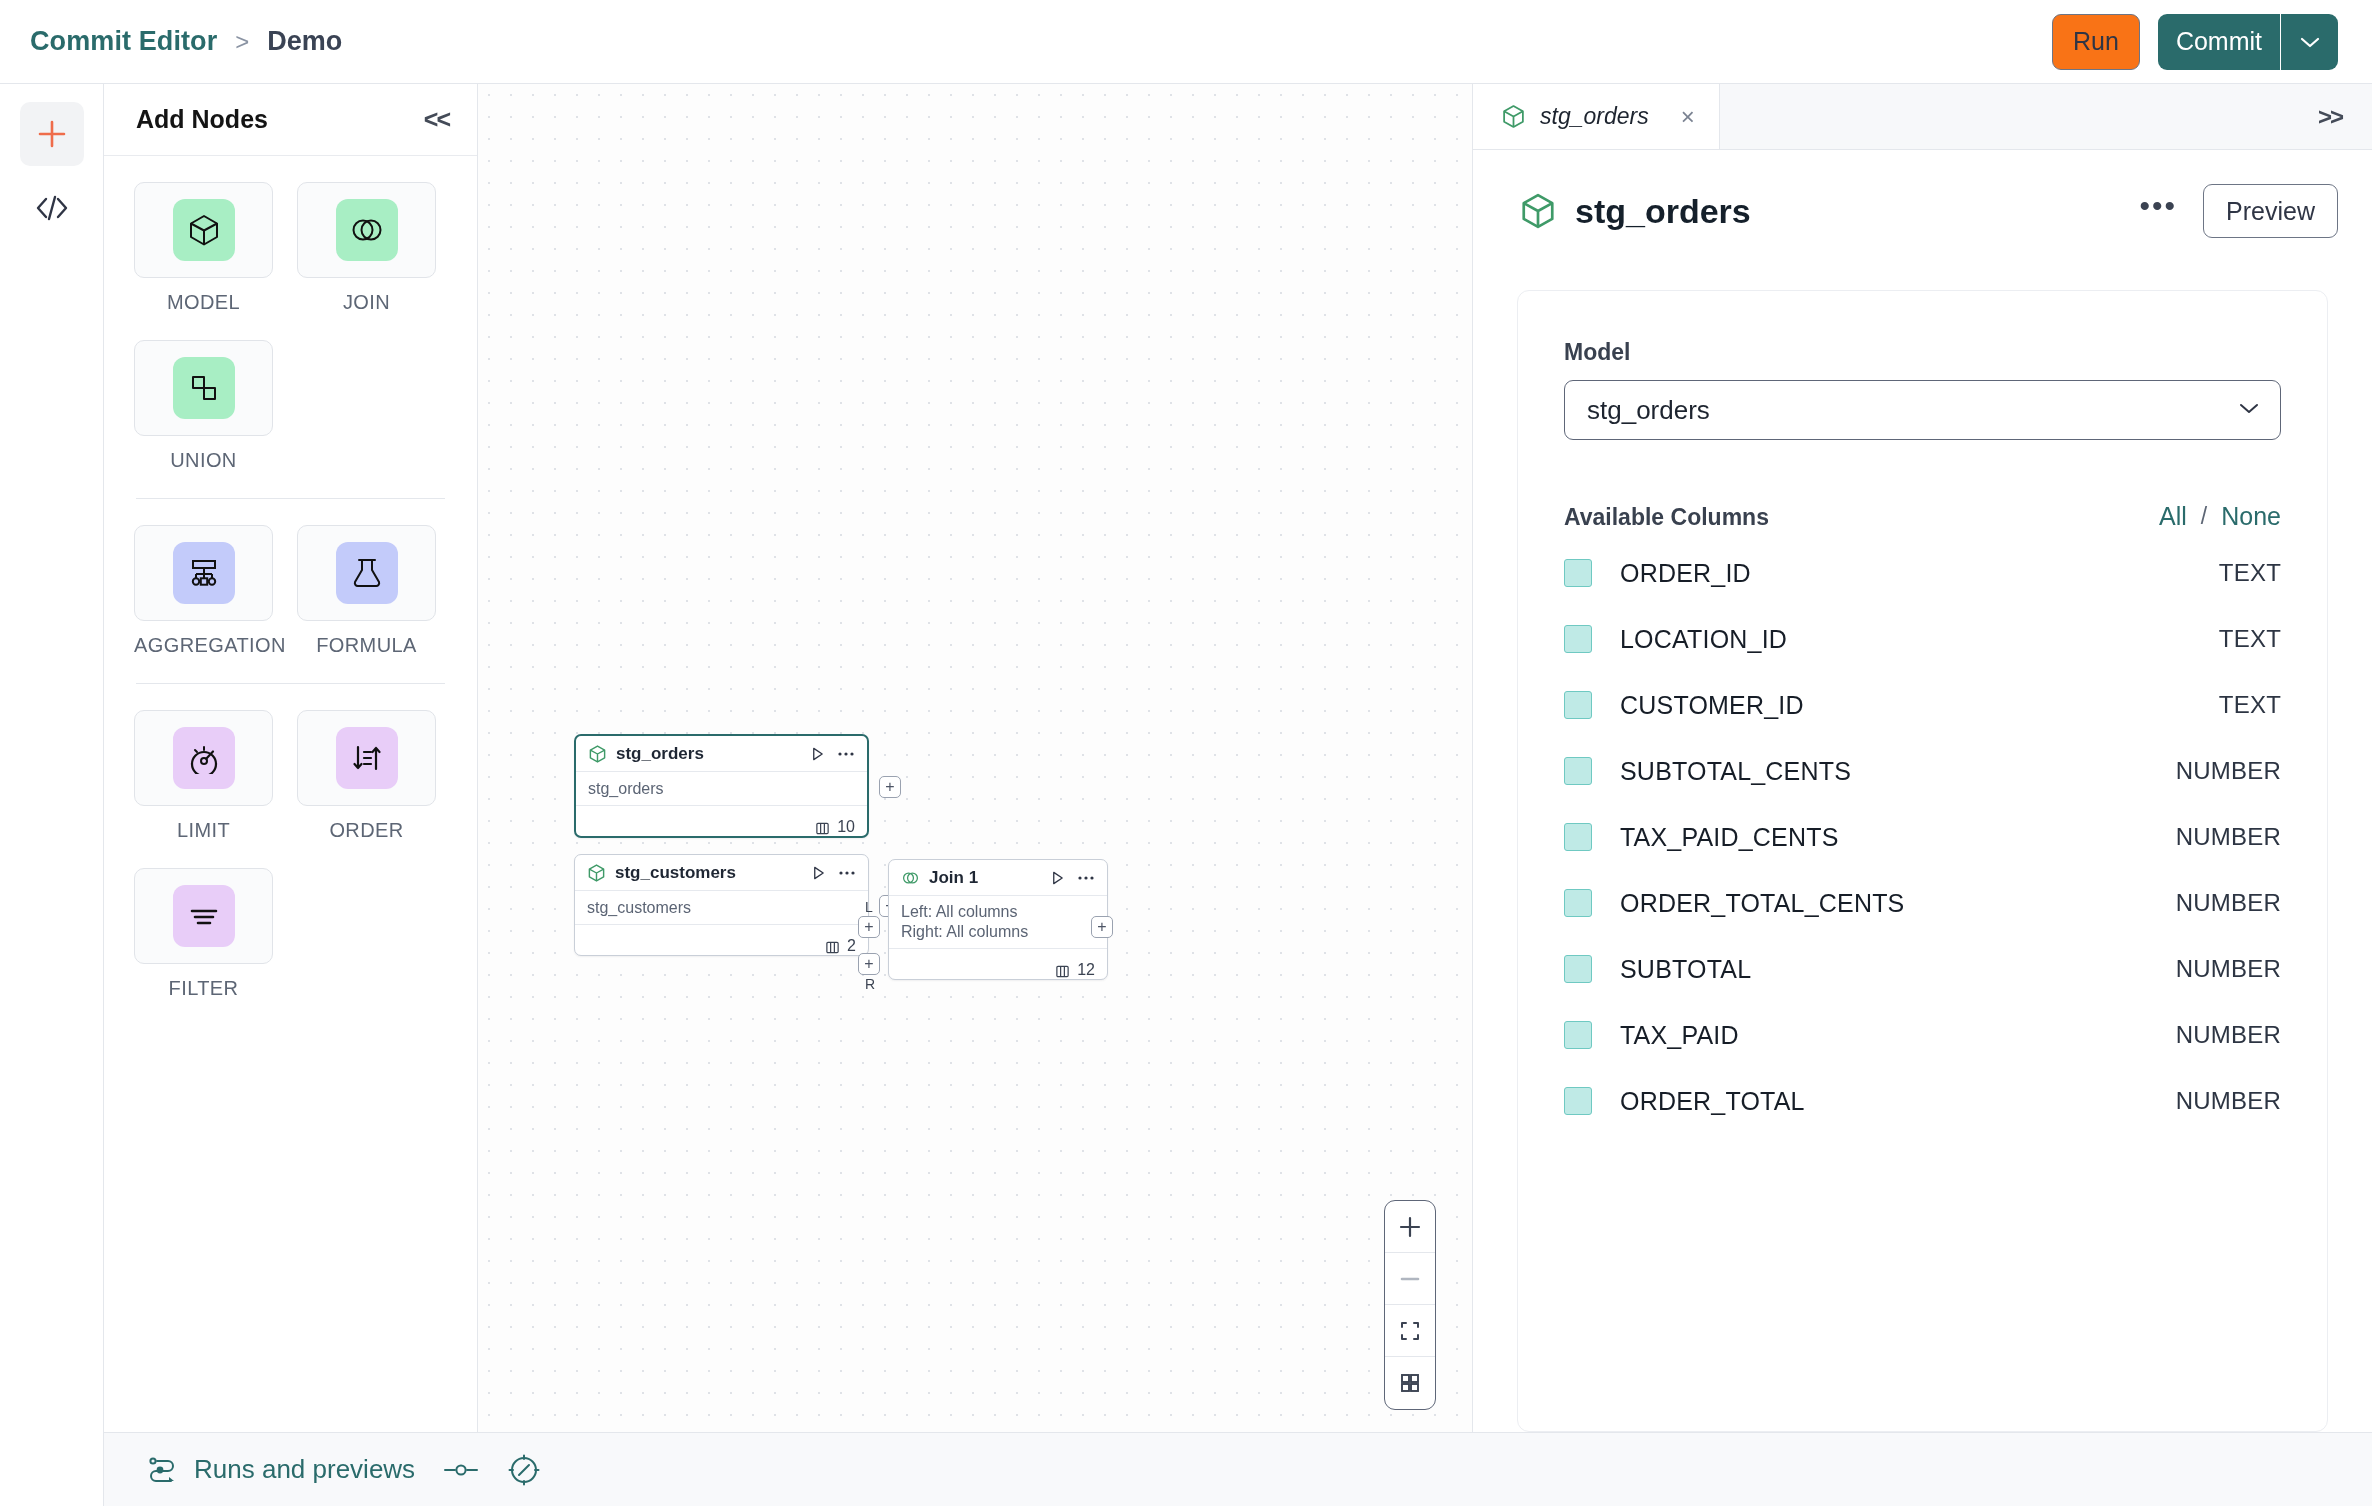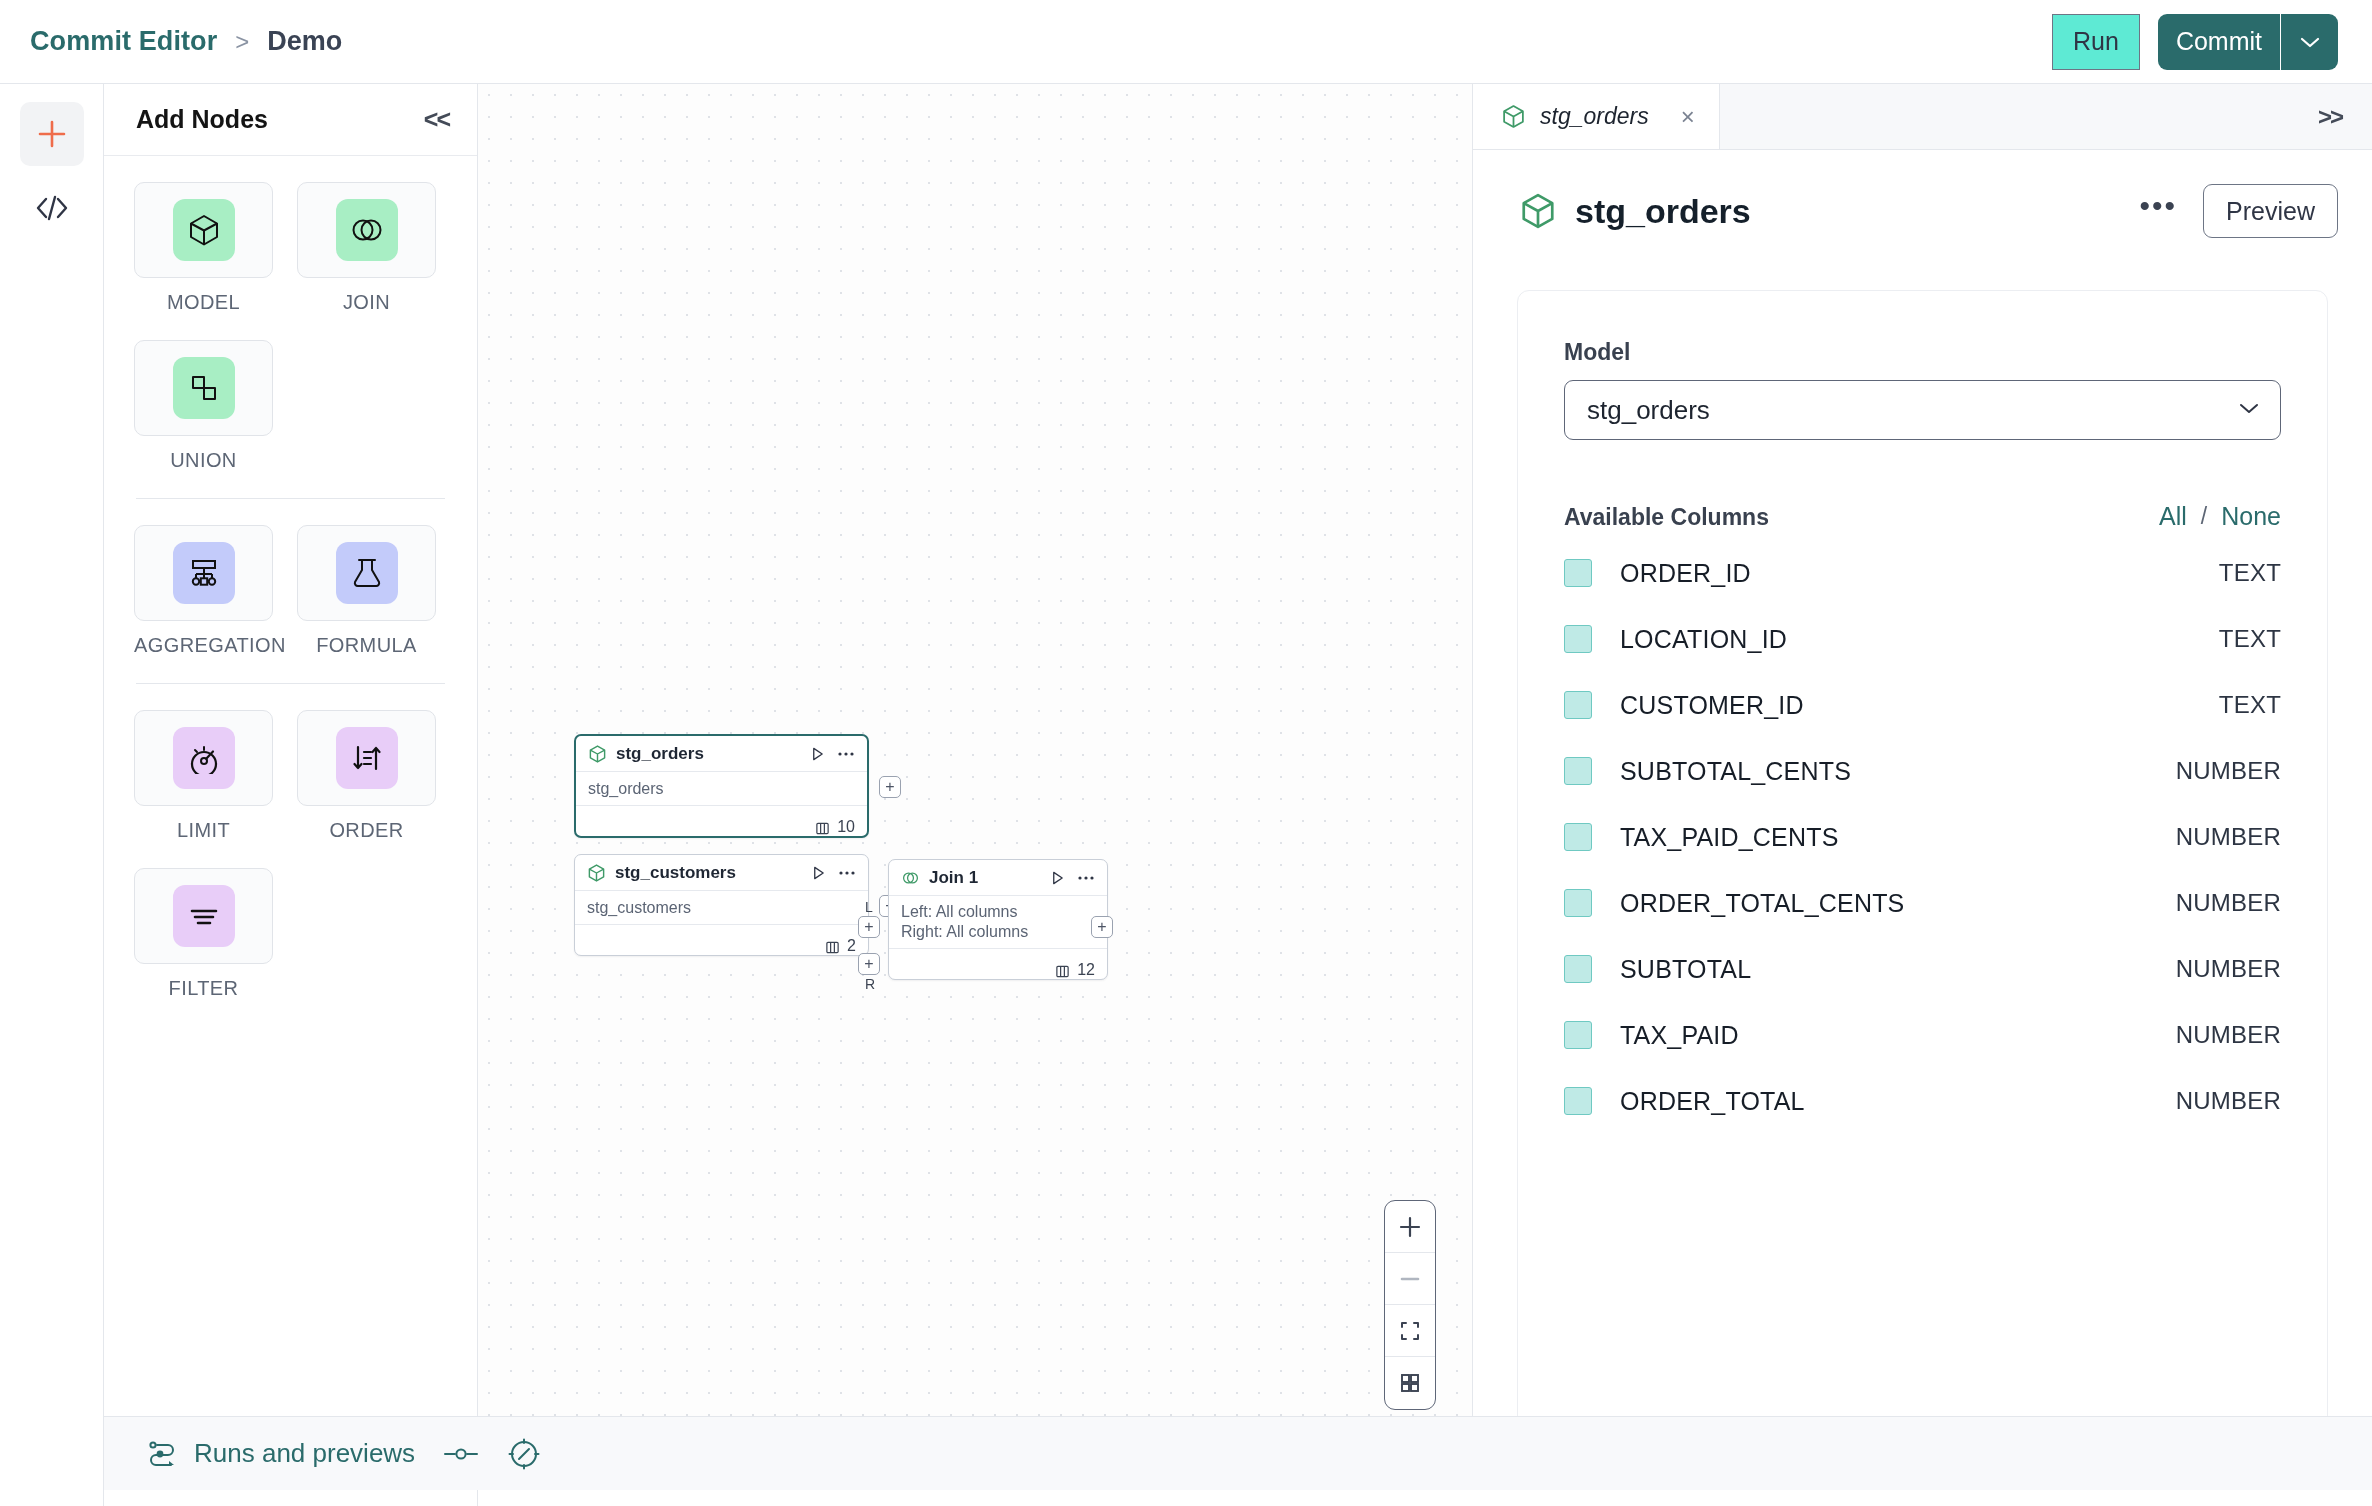--- a/index.html
+++ b/index.html
@@ -25,21 +25,21 @@
   }
   .bc-sep { font-size: 24px; color: #8a93a3; font-weight: 400; }
   .bc-leaf { font-size: 27px; font-weight: bold; color: #3a4354; }
 
   .topbar-actions {
     margin-left: auto; margin-right: 34px;
     display: flex; align-items: center; gap: 18px;
   }
   .btn-run {
     height: 56px; min-width: 76px; padding: 0 20px;
-    background: #5eead4; border: 1.5px solid #6d7585; border-radius: 0;
+    background: #f97316; border: 1.5px solid #6d7585; border-radius: 9px;
     font-size: 25px; color: #2f3545; cursor: pointer;
     display: flex; align-items: center; justify-content: center;
   }
   .commit-group { display: flex; align-items: stretch; height: 56px; }
   .btn-commit {
     background: #2a6b6b; color: #fff; border: none;
     border-radius: 9px 0 0 9px; padding: 0 18px;
     font-size: 25px; cursor: pointer;
     display: flex; align-items: center;
   }
@@ -216,21 +216,21 @@
   }
   .col-check {
     width: 28px; height: 28px; border: 1.5px solid #6fc9c2;
     background: #bfeae6; border-radius: 3px; cursor: pointer; flex: none;
   }
   .col-name { font-size: 25px; color: #161d27; margin-left: 28px; letter-spacing: .2px; }
   .col-type { margin-left: auto; font-size: 24px; color: #2d3543; letter-spacing: .2px; }
 
   
   .bottombar {
-    position: absolute; left: 104px; right: 0; bottom: 16px; height: 74px;
+    position: absolute; left: 104px; right: 0; bottom: 0; height: 74px;
     background: #f8f9fb; border-top: 1px solid #e4e7ec;
     display: flex; align-items: center; padding-left: 42px; gap: 26px;
   }
   .bb-item { display: flex; align-items: center; gap: 16px; cursor: pointer; }
   .bb-label { font-size: 26px; color: #2a6b6b; }
   .bb-icon { display: flex; align-items: center; cursor: pointer; }
 </style>
 </head>
 <body>
 

